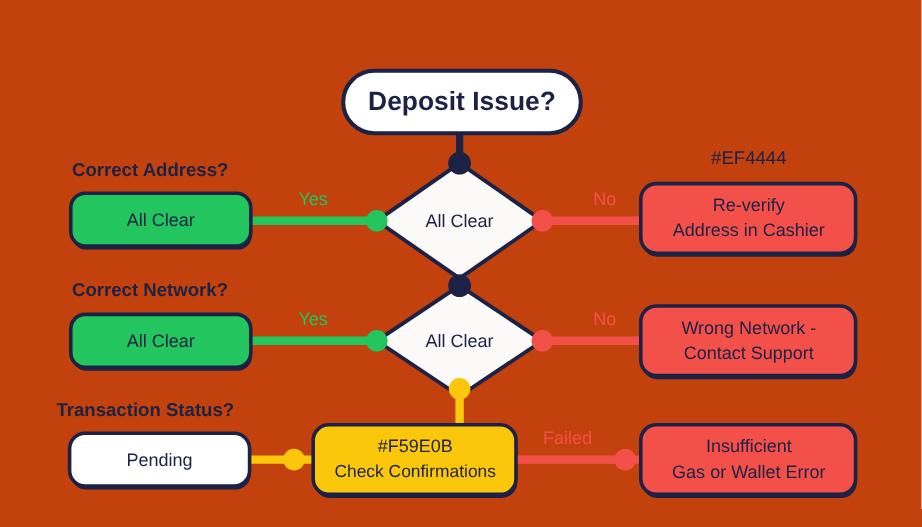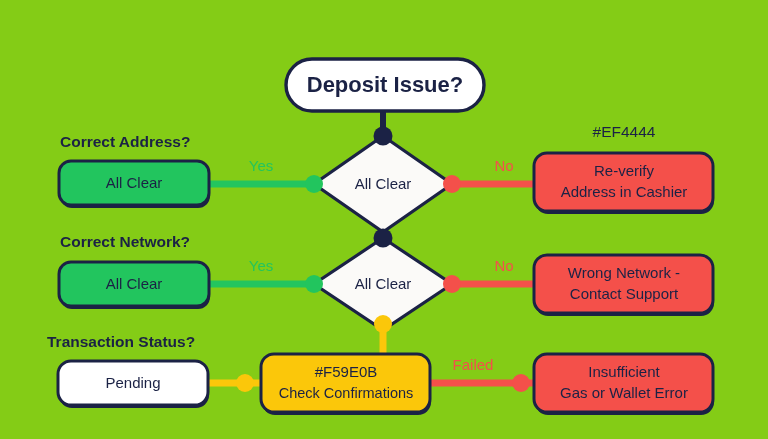--- a/index.html
+++ b/index.html
@@ -4,21 +4,21 @@
 <style>
   html, body {
     margin: 0;
     padding: 0;
     background: #ffffff;
   }
   #canvas {
     position: relative;
     width: 768px;
     height: 439px;
-    background: #84cc16;
+    background: #c2410c;
     overflow: hidden;
     font-family: "Liberation Sans", sans-serif;
   }
   #flow-svg {
     position: absolute;
     left: 0;
     top: 0;
     width: 768px;
     height: 439px;
   }

